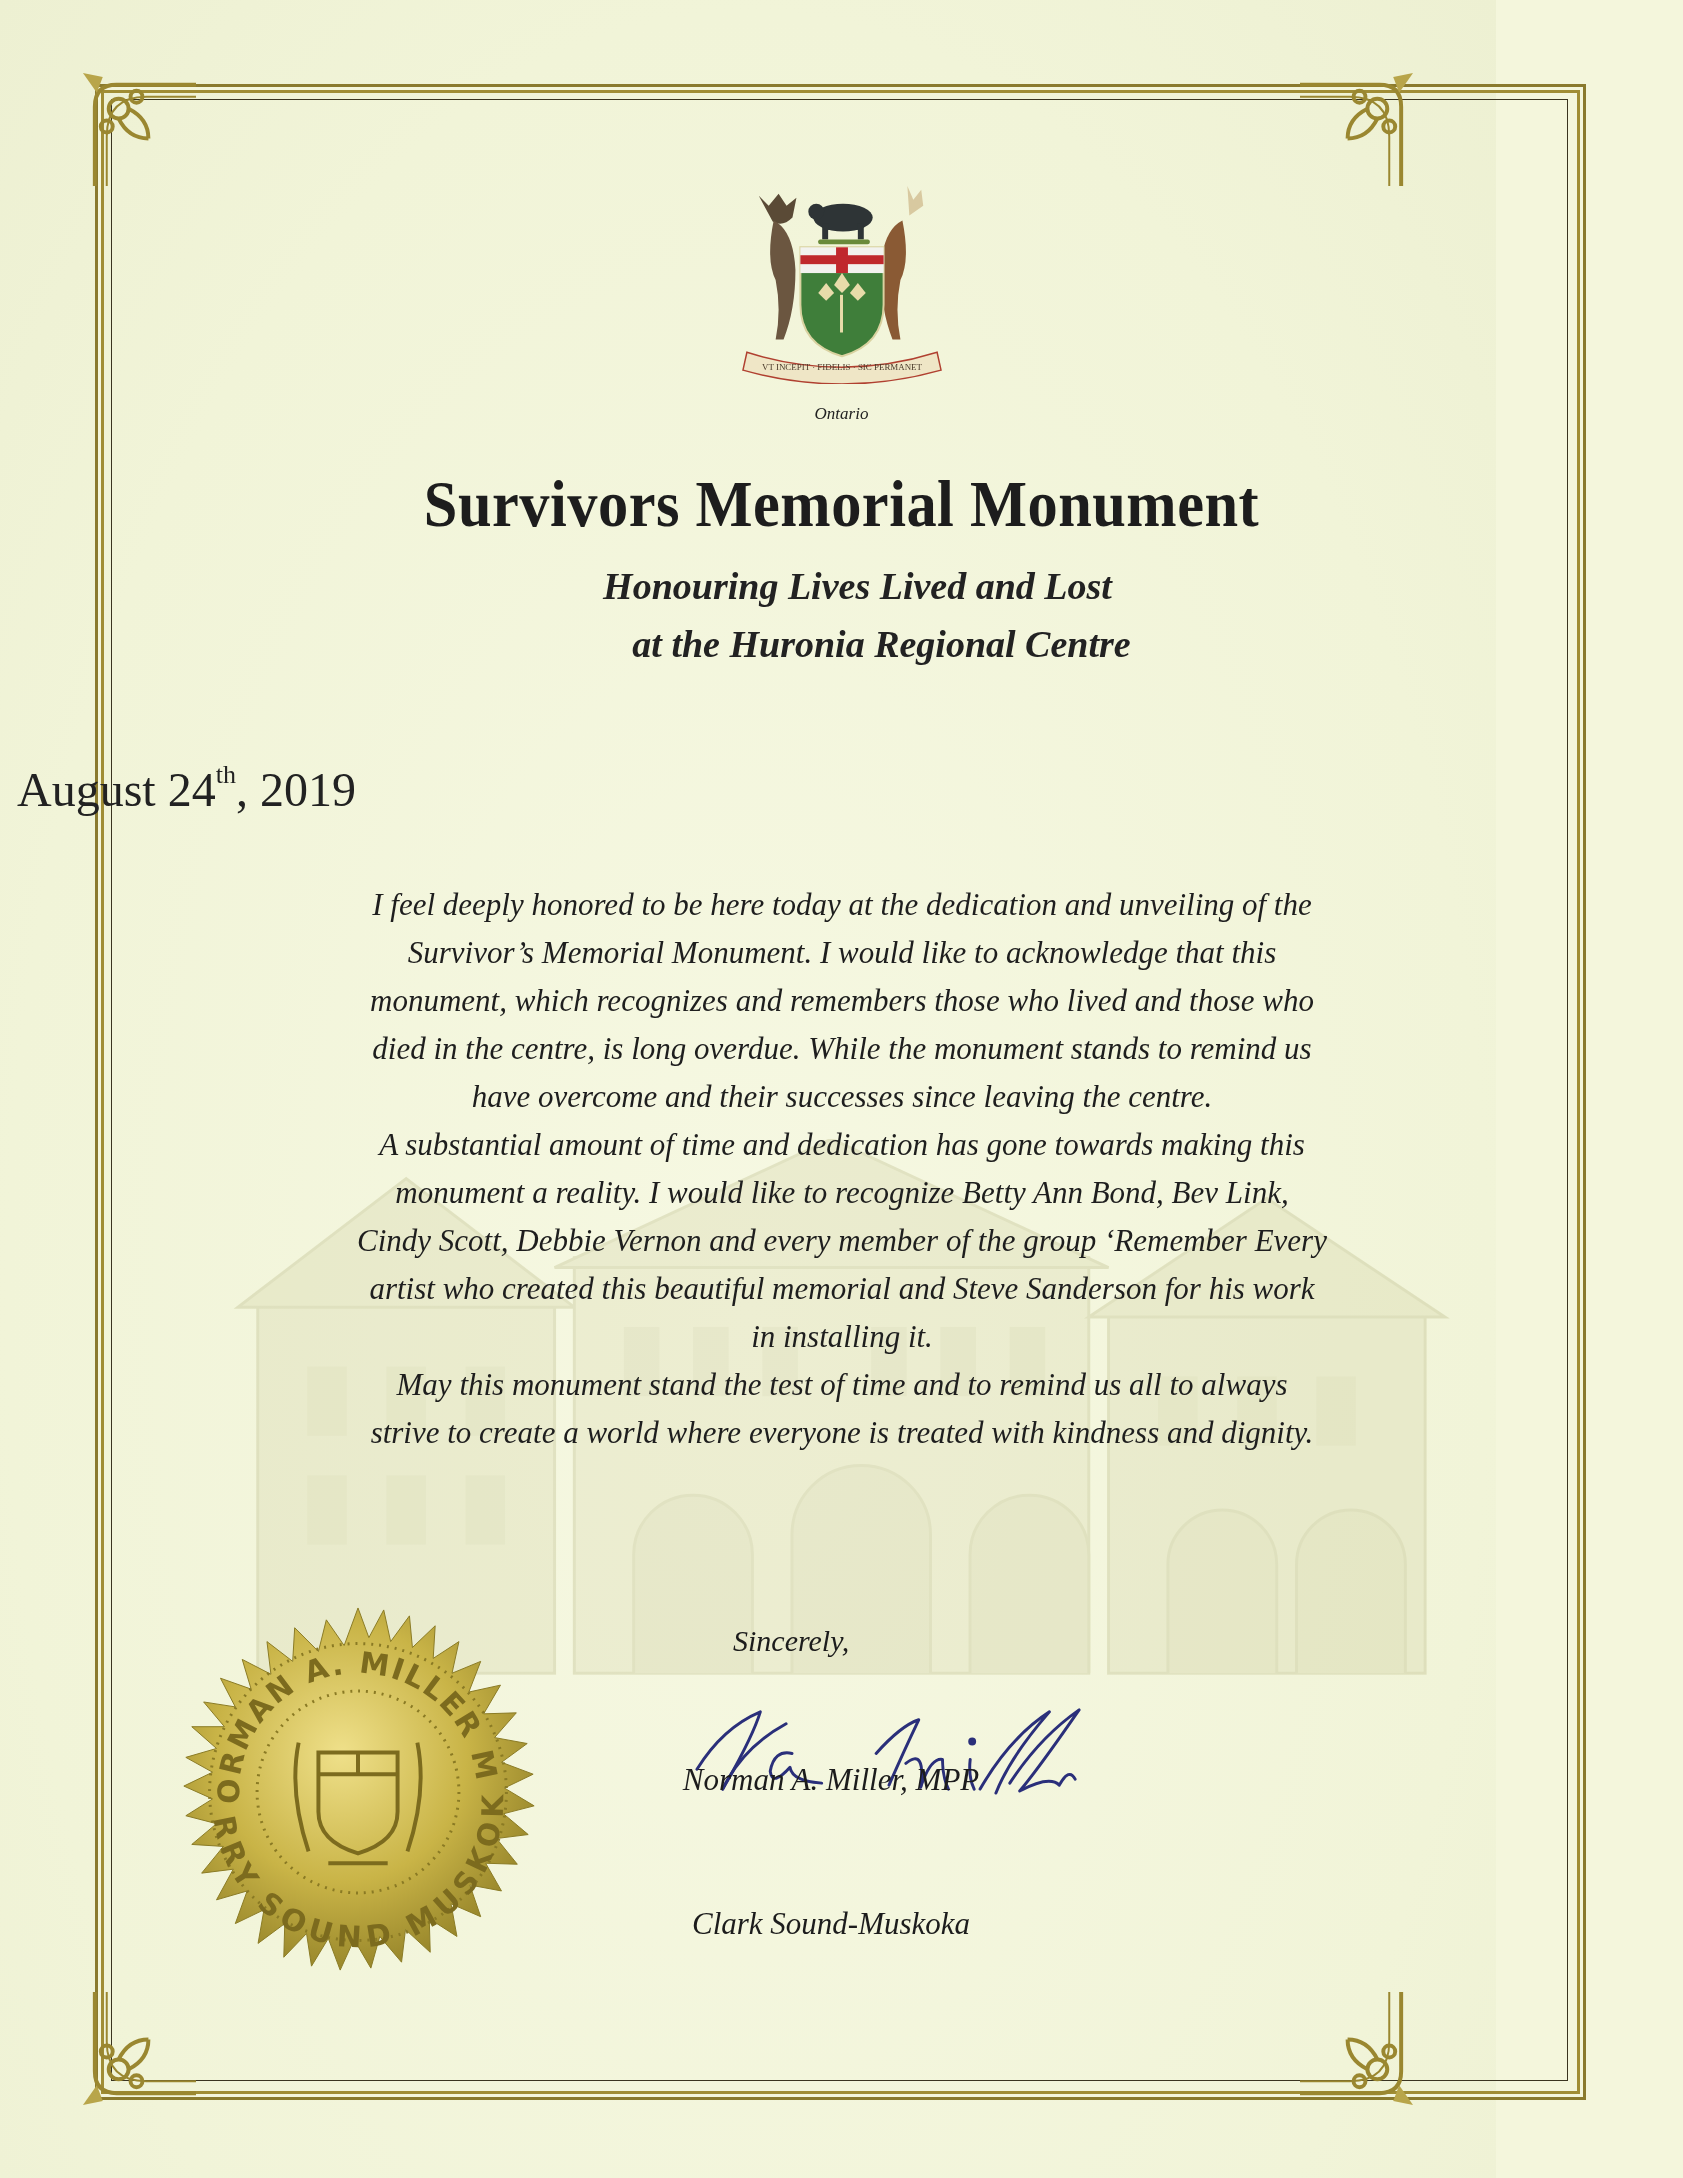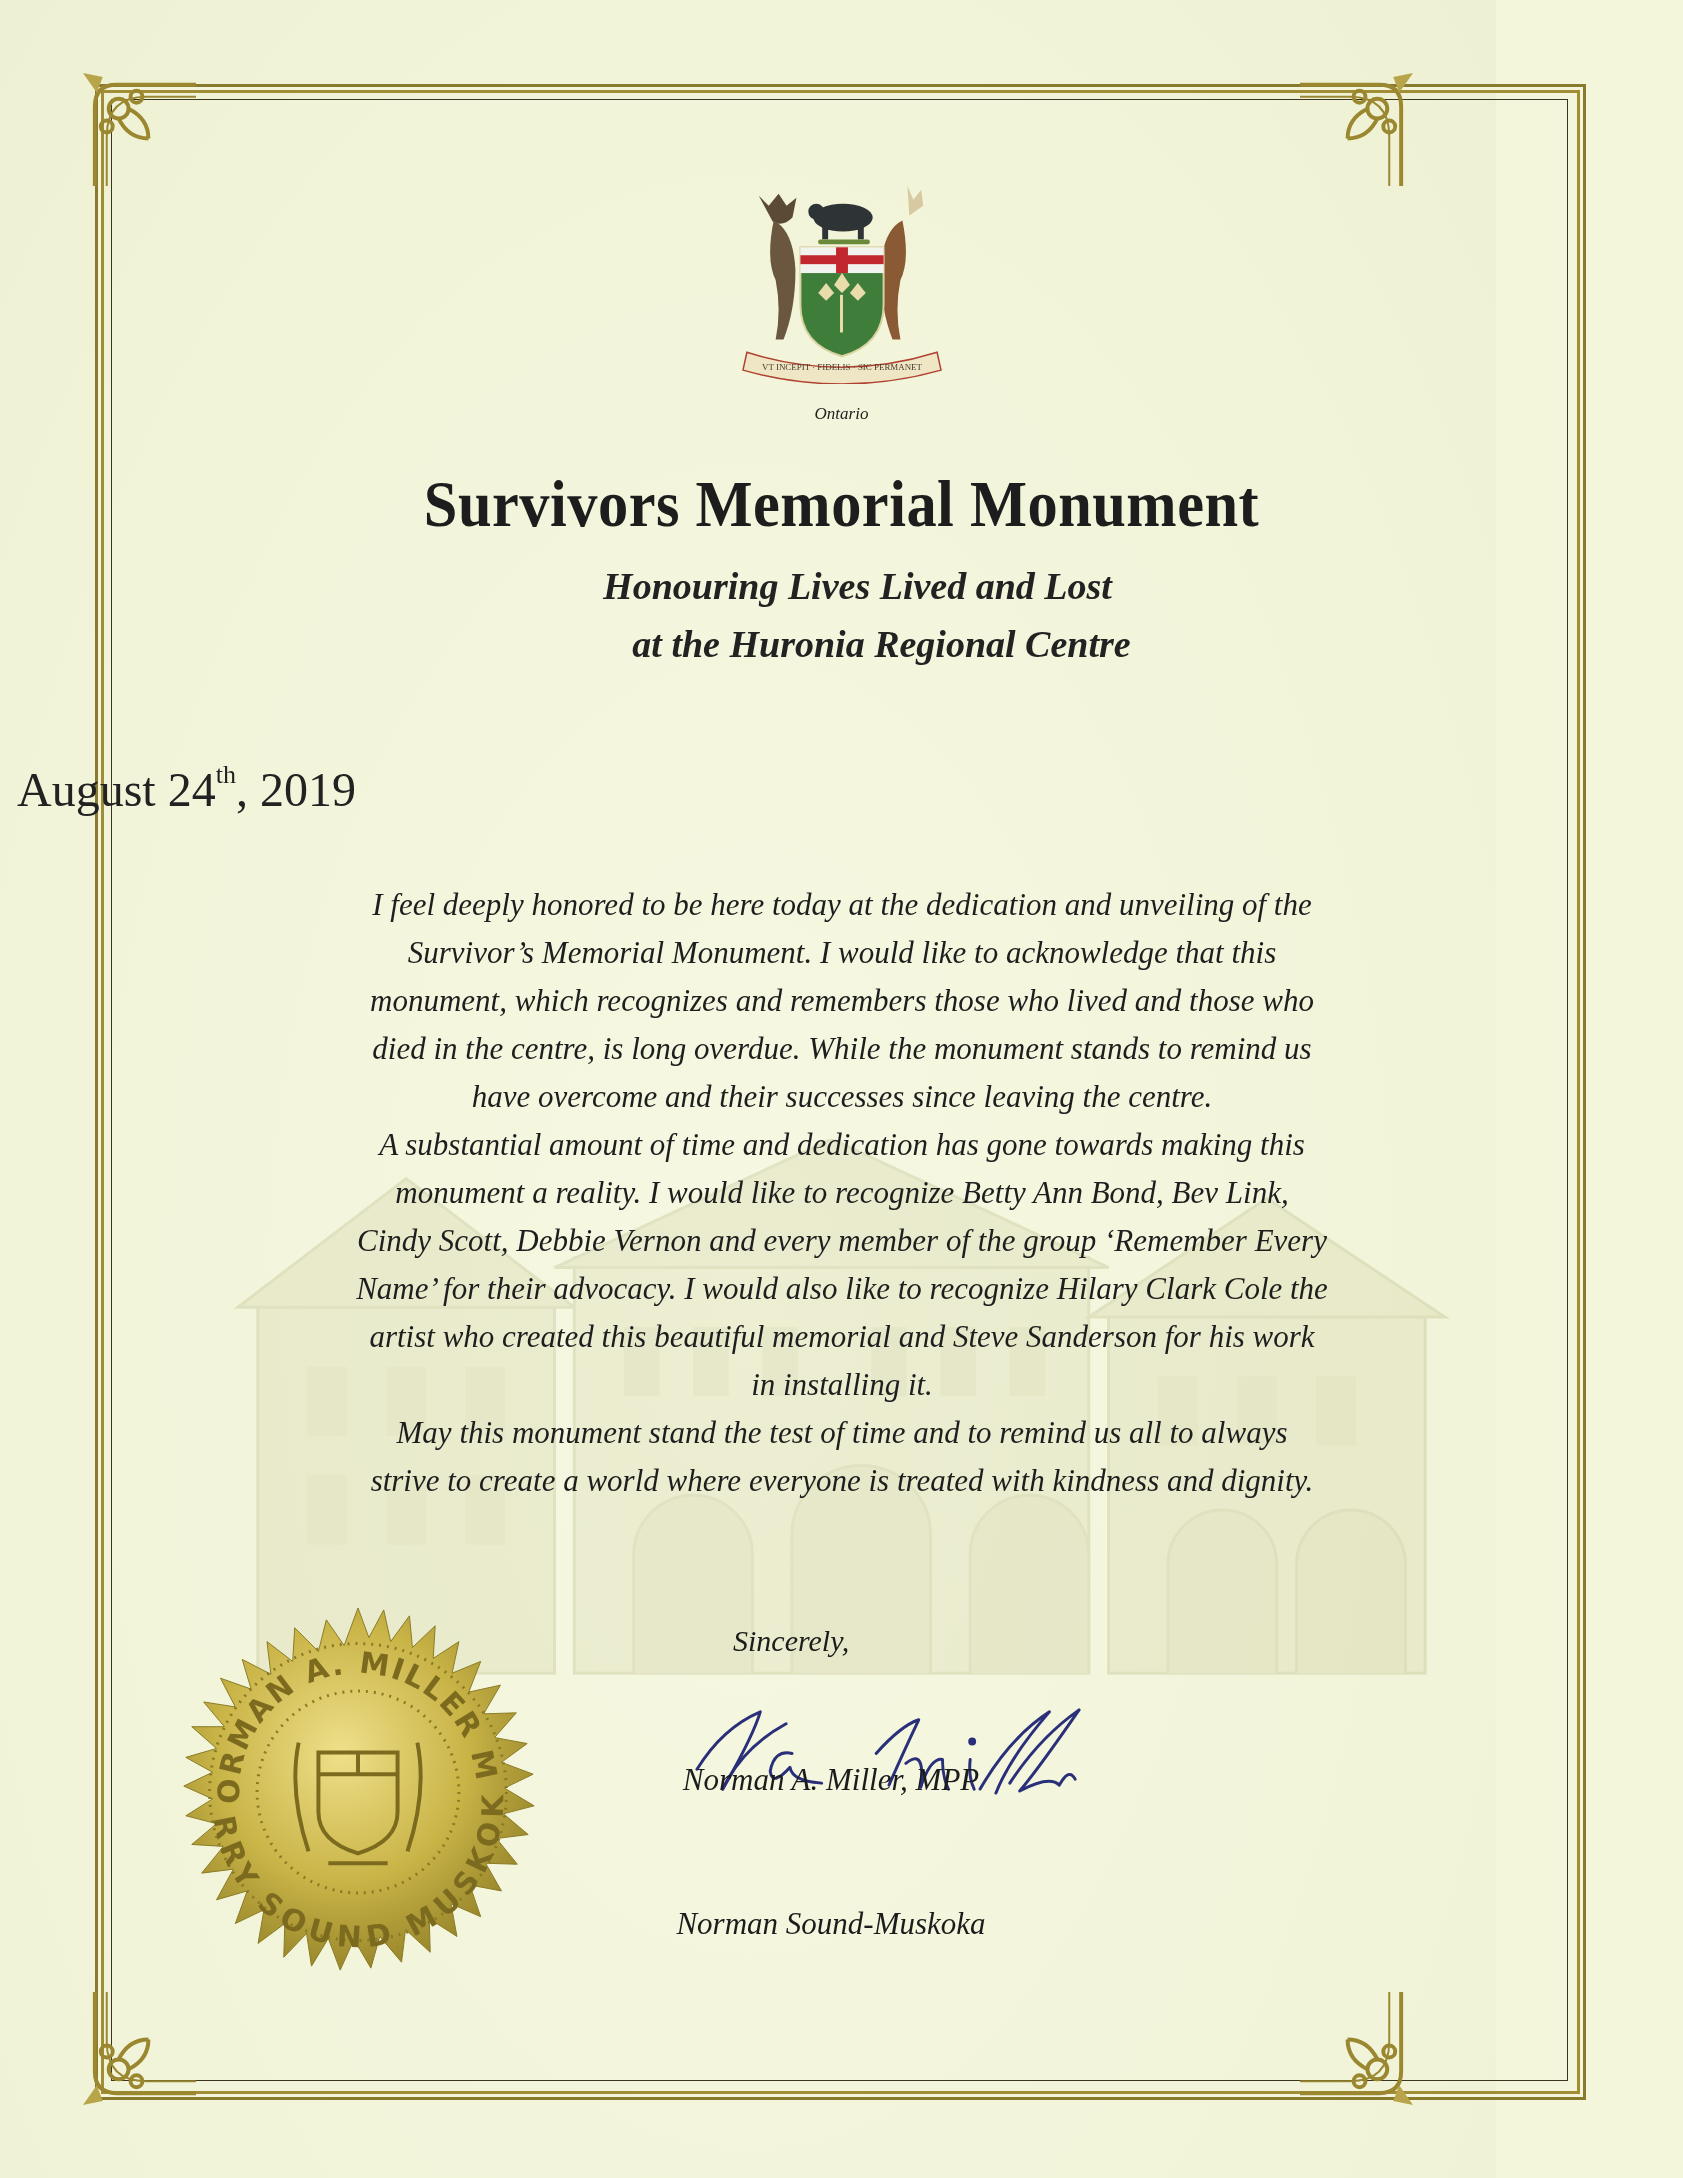--- a/index.html
+++ b/index.html
@@ -213,21 +213,20 @@
 
   <div class="body-text">
     <span class="line">I feel deeply honored to be here today at the dedication and unveiling of the</span>
     <span class="line">Survivor’s Memorial Monument.  I would like to acknowledge that this</span>
     <span class="line">monument, which recognizes and remembers those who lived and those who</span>
     <span class="line">died in the centre, is long overdue.   While the monument stands to remind us</span>
     <span class="line">have overcome and their successes since leaving the centre.</span>
     <span class="line">A substantial amount of time and dedication has gone towards making this</span>
     <span class="line">monument a reality.  I would like to recognize Betty Ann Bond, Bev Link,</span>
     <span class="line">Cindy Scott, Debbie Vernon and every member of the group ‘Remember Every</span>
-    <span class="line">Name’ for their advocacy.  I would also like to recognize Hilary Clark Cole the</span>
     <span class="line">artist who created this beautiful memorial and Steve Sanderson for his work</span>
     <span class="line">in installing it.</span>
     <span class="line">May this monument stand the test of time and to remind us all to always</span>
     <span class="line">strive to create a world where everyone is treated with kindness and dignity.</span>
   </div>
 
   <div class="closing">Sincerely,</div>
 
   <svg class="signature" viewBox="0 0 420 100">
     <g fill="none" stroke="#2a2f7a" stroke-width="3" stroke-linecap="round" stroke-linejoin="round">
@@ -238,21 +237,21 @@
       <path d="M225 66 Q245 50 240 90"></path>
       <path d="M240 90 Q250 60 262 62 Q262 80 268 92"></path>
       <path d="M290 62 Q288 80 294 92"></path>
       <circle cx="292" cy="44" r="2.5" fill="#2a2f7a"></circle>
       <path d="M300 92 Q330 40 370 14 Q330 60 316 96"></path>
       <path d="M330 86 Q360 40 400 12 Q360 70 340 94 Q370 78 380 88 Q390 70 396 82"></path>
     </g>
   </svg>
 
   <div class="signer name">Norman A. Miller, MPP</div>
-  <div class="signer riding">Norman Sound-Muskoka</div>
+  <div class="signer riding">Clark Sound-Muskoka</div>
 
   <svg class="seal" viewBox="0 0 380 380">
     <defs>
       <radialGradient id="goldGrad" cx="45%" cy="40%" r="65%">
         <stop offset="0%" stop-color="#efe08a"></stop>
         <stop offset="55%" stop-color="#c9b447"></stop>
         <stop offset="100%" stop-color="#8f7e26"></stop>
       </radialGradient>
       <path id="topArc" d="M70 190 A120 120 0 0 1 310 190"></path>
       <path id="botArc" d="M66 200 A124 124 0 0 0 314 200"></path>

